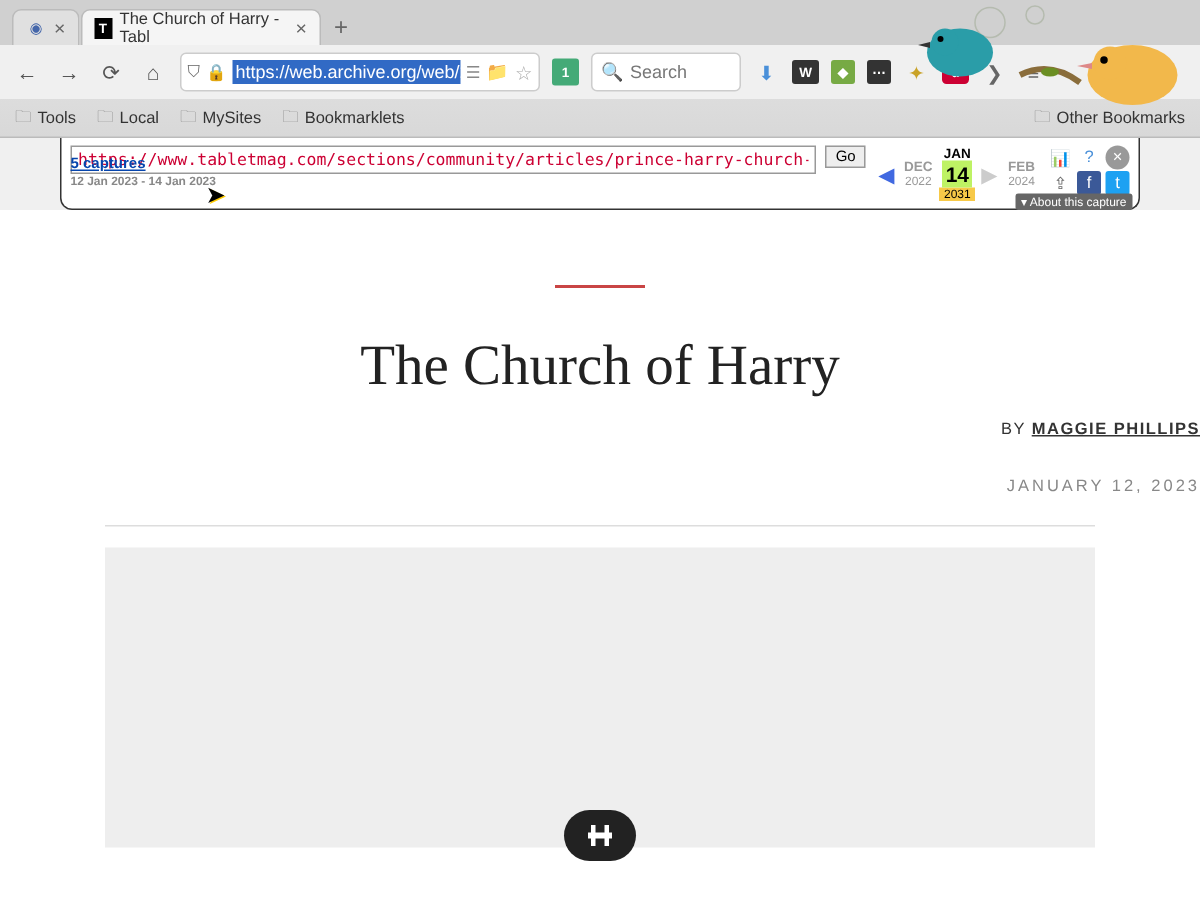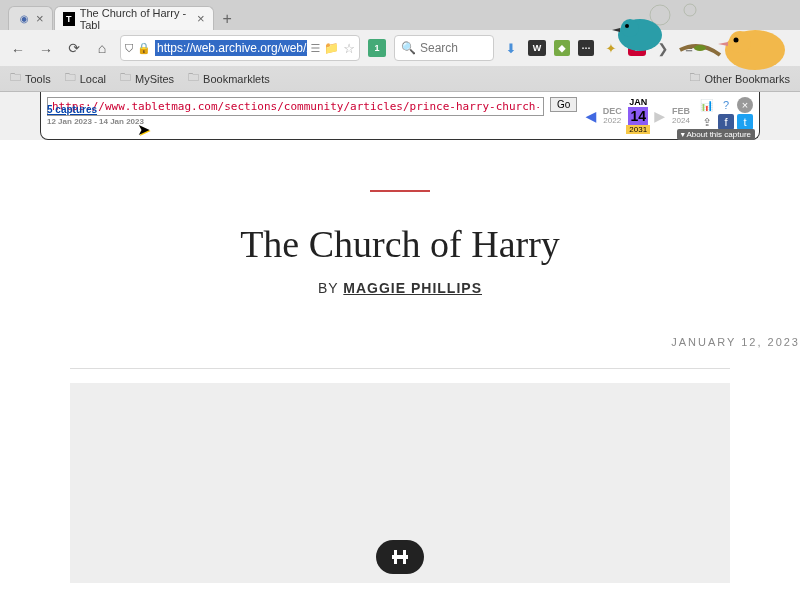--- a/index.html
+++ b/index.html
@@ -34,36 +34,36 @@
 .wb-url-input { flex: 1; font-size: 11px; padding: 2px 4px; border: 1px solid #999; font-family: monospace; color: #c03; }
 .wb-go { font-size: 10px; padding: 1px 6px; border: 1px solid #999; background: #eee; cursor: pointer; }
 .wb-captures { position: absolute; left: 6px; top: 12px; font-size: 10px; }
 .wb-captures a { color: #0645ad; text-decoration: underline; font-weight: bold; }
 .wb-captures .range { color: #888; font-size: 8px; font-weight: bold; }
 .wb-calendar { display: flex; align-items: center; gap: 2px; }
 .wb-month { width: 24px; text-align: center; font-size: 9px; }
 .wb-month .mlabel { color: #999; font-weight: bold; }
 .wb-month.active .mlabel { color: #000; }
 .wb-month .day { font-size: 14px; font-weight: bold; color: #888; }
-.wb-month.active .box { background: #8b5cf6; padding: 1px 2px; display: inline-block; }
+.wb-month.active .box { background: #bef264; padding: 1px 2px; display: inline-block; }
 .wb-month.active .day { color: #000; }
 .wb-month .year { font-size: 8px; color: #999; }
 .wb-month.active .year { color: #000; background: #f7c948; padding: 0 2px; }
 .wb-arrow { color: #4169e1; font-size: 14px; cursor: pointer; padding: 0 2px; }
 .wb-arrow.disabled { color: #ccc; }
 .wb-icons { display: flex; gap: 3px; align-items: flex-start; }
 .wb-icon { width: 16px; height: 16px; display: flex; align-items: center; justify-content: center; font-size: 11px; border-radius: 2px; cursor: pointer; }
 .wb-about { position: absolute; right: 4px; bottom: -1px; background: #666; color: #fff; font-size: 8px; padding: 1px 4px; border-radius: 2px; }
 
 
 .page-content { background: #fff; padding-top: 50px; height: 520px; overflow: hidden; }
 .divider-short { width: 60px; height: 2px; background: #c94545; margin: 0 auto 30px; }
 .article-title { font-family: Georgia, "Times New Roman", serif; font-size: 38px; font-weight: 400; text-align: center; color: #222; margin-bottom: 14px; }
 .article-subtitle { font-family: Georgia, serif; font-size: 14px; text-align: center; color: #666; margin-bottom: 18px; }
-.byline { text-align: center; font-size: 14px; letter-spacing: 1px; color: #333; margin-bottom: 40px; }
+.byline { text-align: right; font-size: 11px; letter-spacing: 1px; color: #333; margin-bottom: 26px; }
 .byline .author { text-decoration: underline; font-weight: bold; }
 .article-date { text-align: right; font-size: 11px; letter-spacing: 2px; color: #888; margin-bottom: 20px; }
 .hr-full { width: 660px; height: 1px; background: #ddd; margin: 0 auto 14px; }
 .hero-box { width: 660px; height: 200px; background: #eee; margin: 0 auto; }
 
 .floating-btn { position: absolute; left: 50%; transform: translateX(-50%); bottom: 26px; width: 48px; height: 34px; background: #222; border-radius: 17px; display: flex; align-items: center; justify-content: center; color: #fff; cursor: pointer; }
 
 .cursor-ptr { position: absolute; left: 137px; top: 120px; font-size: 16px; color: #000; text-shadow: 1px 1px 0 #ffcc00; }
 </style>
 </head>

